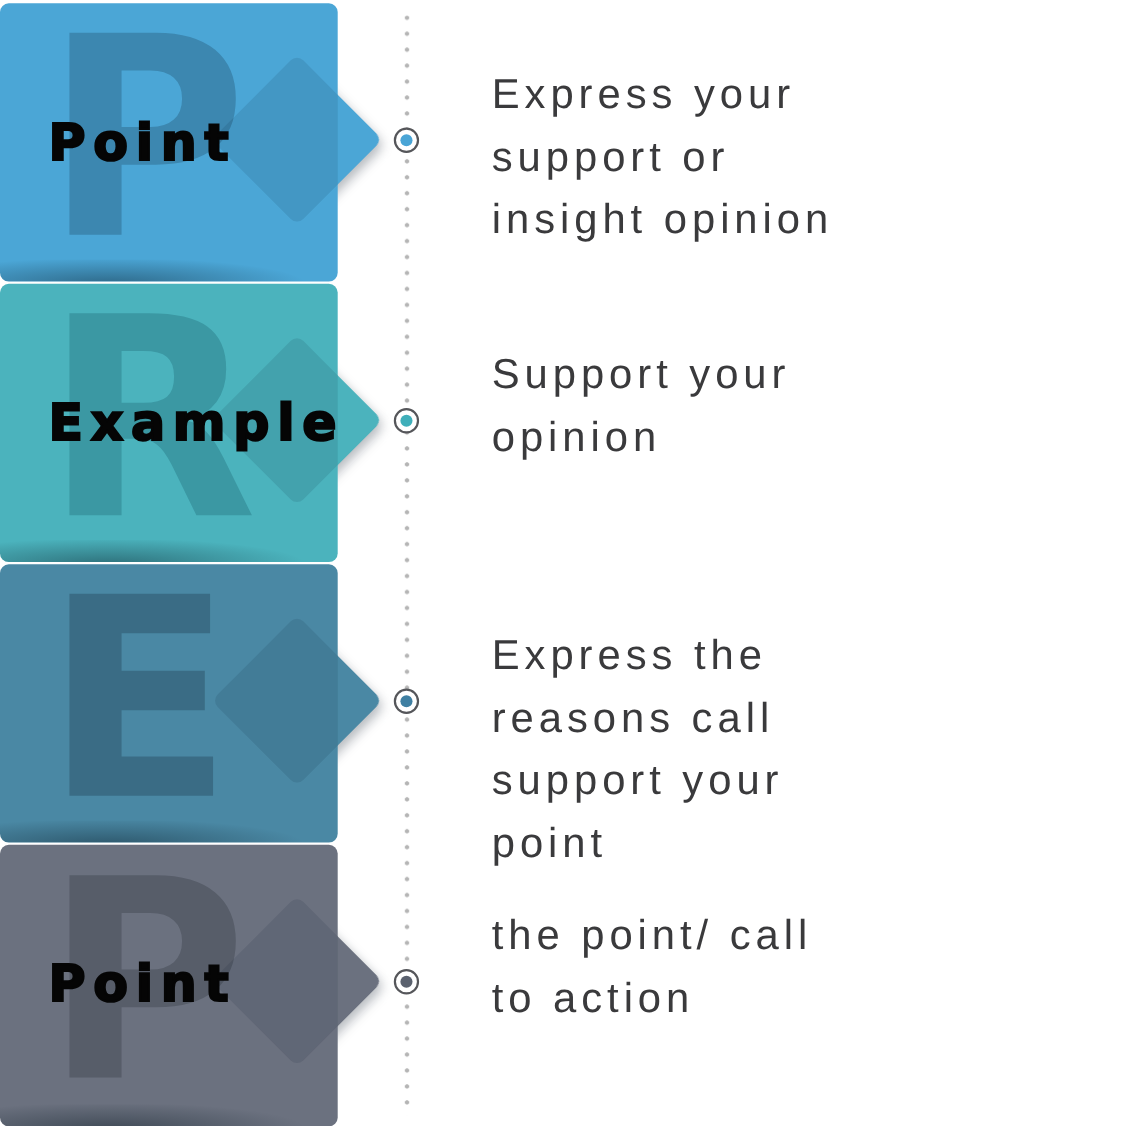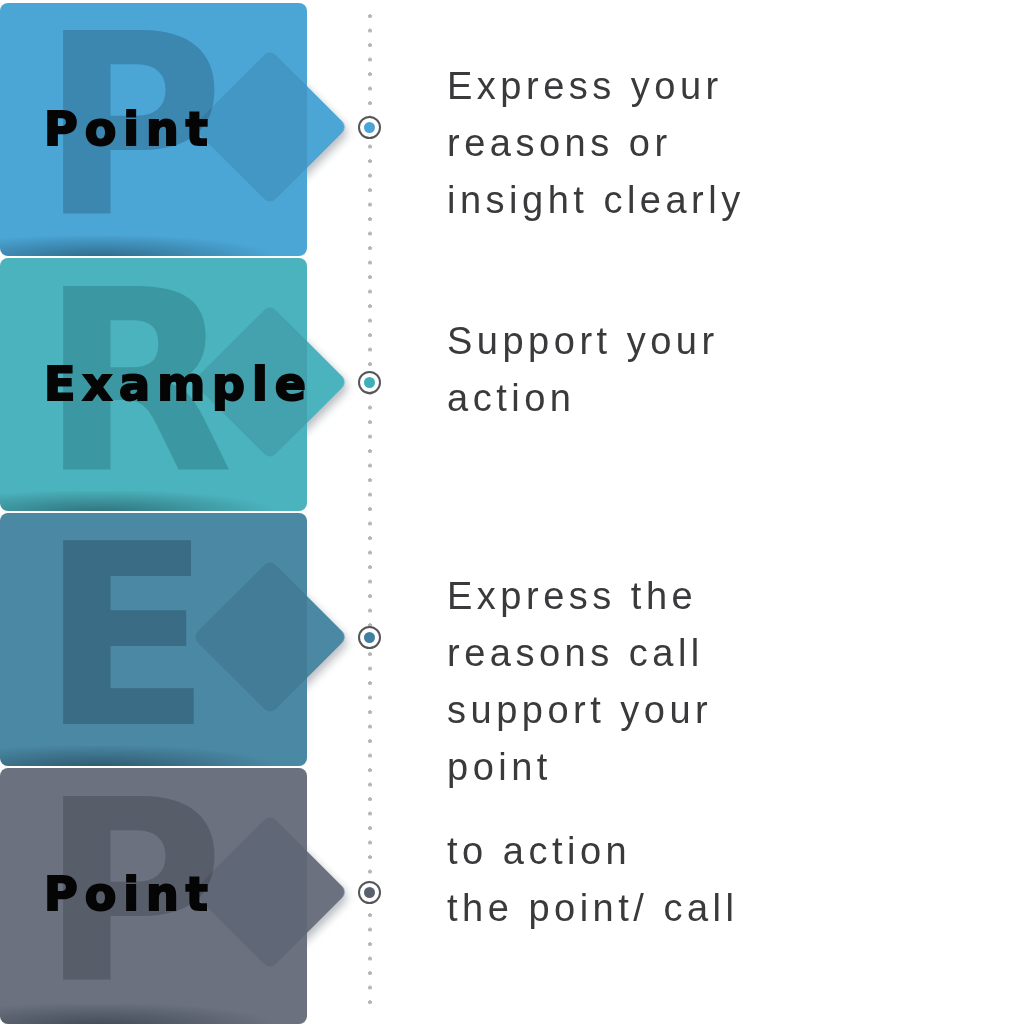--- a/index.html
+++ b/index.html
@@ -85,38 +85,38 @@
     <div class="rect">
       <span class="big-letter">P</span>
       <div class="shade"></div>
       <span class="label">Point</span>
     </div>
     <div class="marker">
       <span class="marker-dot"></span>
     </div>
     <div class="desc">
         <div>Express your</div>
-        <div>reasons or</div>
-        <div>insight clearly</div>
+        <div>support or</div>
+        <div>insight opinion</div>
       </div>
   </section>
 
   <section class="prep-row row-1" style="--banner: #4BB3BD; --letter: #3B98A3; --dot: #3FAFBA;">
     <div class="arrow-under"></div>
     <div class="rect">
       <span class="big-letter">R</span>
       <div class="shade"></div>
       <span class="label">Example</span>
     </div>
     <div class="marker">
       <span class="marker-dot"></span>
     </div>
     <div class="desc">
         <div>Support your</div>
-        <div>action</div>
+        <div>opinion</div>
       </div>
   </section>
 
   <section class="prep-row row-2" style="--banner: #4A88A4; --letter: #3A6C85; --dot: #3F7FA2;">
     <div class="arrow-under"></div>
     <div class="rect">
       <span class="big-letter">E</span>
       <div class="shade"></div>
     </div>
     <div class="marker">
@@ -134,17 +134,17 @@
     <div class="arrow-under"></div>
     <div class="rect">
       <span class="big-letter">P</span>
       <div class="shade"></div>
       <span class="label">Point</span>
     </div>
     <div class="marker">
       <span class="marker-dot"></span>
     </div>
     <div class="desc">
+        <div>the point/ call</div>
         <div>to action</div>
-        <div>the point/ call</div>
       </div>
   </section>
 </div>
 
 </body></html>

